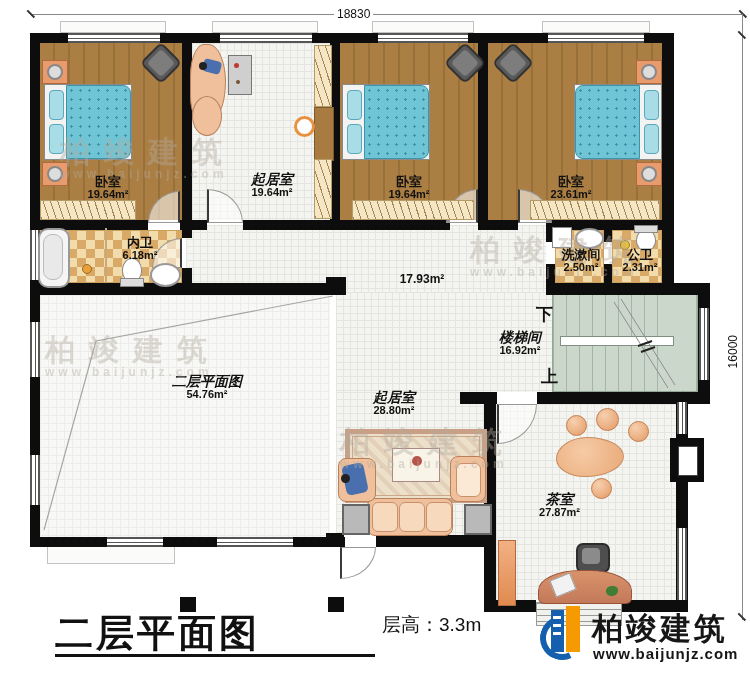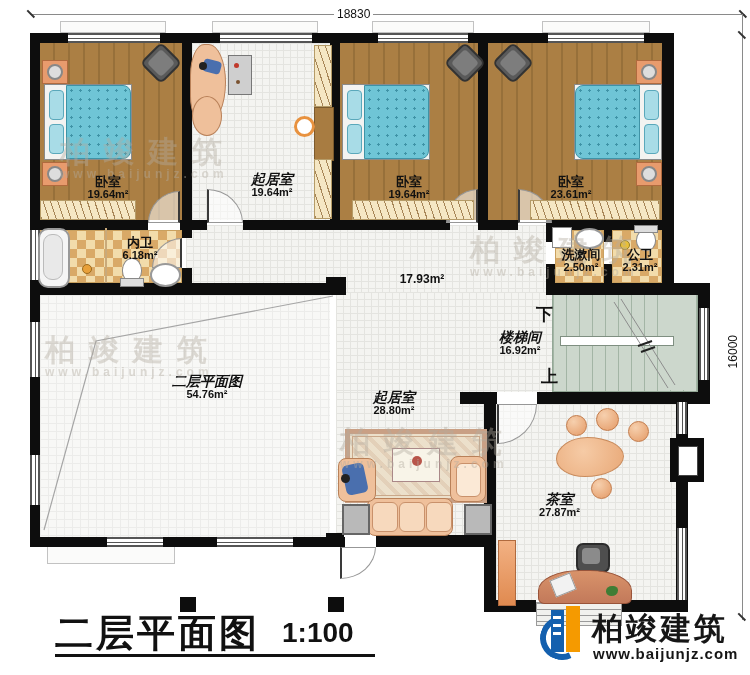--- a/index.html
+++ b/index.html
@@ -313,22 +313,22 @@
       <div class="u">www.baijunjz.com</div>
     </div>
   <div class="wm" style="left:340px;top:425px;">
     <div class="t">柏竣建筑</div>
       <div class="u">www.baijunjz.com</div>
     </div>
 
   <div class="colsq" style="left:180px;top:597px;width:16px;height:15px;"></div>
   <div class="colsq" style="left:328px;top:597px;width:16px;height:15px;"></div>
   <div class="title-cn" style="left:55px;top:608px;">二层平面图</div>
-  <div class="title-scale" style="left:282px;top:617px;">1:100</div>
   <div class="abs" style="left:55px;top:654px;width:320px;height:3px;background:#111;"></div>
+  <div class="spec" style="left:382px;top:612px;">层高：3.3m</div>
 
   <div class="abs" style="left:538px;top:604px;width:52px;height:66px;z-index:40;">
     <div class="abs" style="left:2px;top:12px;width:44px;height:44px;border:6px solid transparent;border-left-color:#1460ae;border-bottom-color:#1460ae;border-radius:50%;transform:rotate(20deg);box-sizing:border-box;"></div>
     <div class="abs" style="left:13px;top:6px;width:13px;height:42px;background:#1460ae;"></div>
     <div class="abs" style="left:15px;top:12px;width:8px;height:3px;background:#fff;"></div>
     <div class="abs" style="left:15px;top:20px;width:8px;height:3px;background:#fff;"></div>
     <div class="abs" style="left:15px;top:28px;width:8px;height:3px;background:#fff;"></div>
     <div class="abs" style="left:28px;top:2px;width:14px;height:46px;background:#f59a00;"></div>
   </div>
   <div class="brandname" style="left:592px;top:608px;z-index:40;">柏竣建筑</div>

